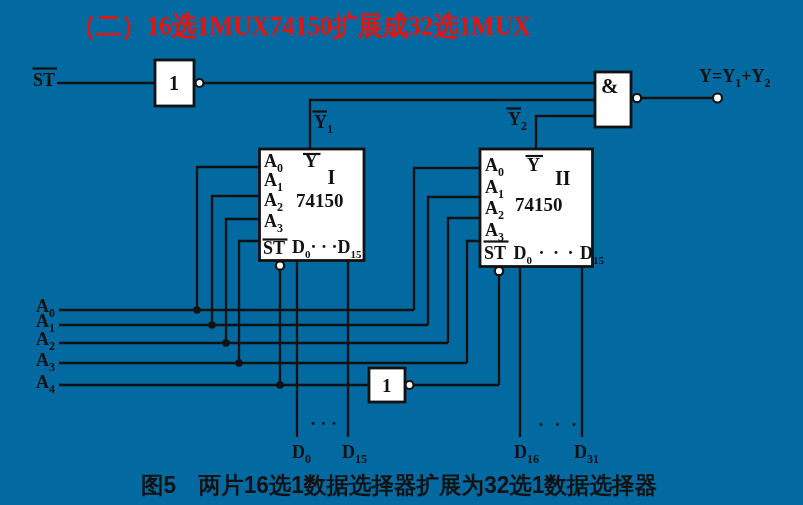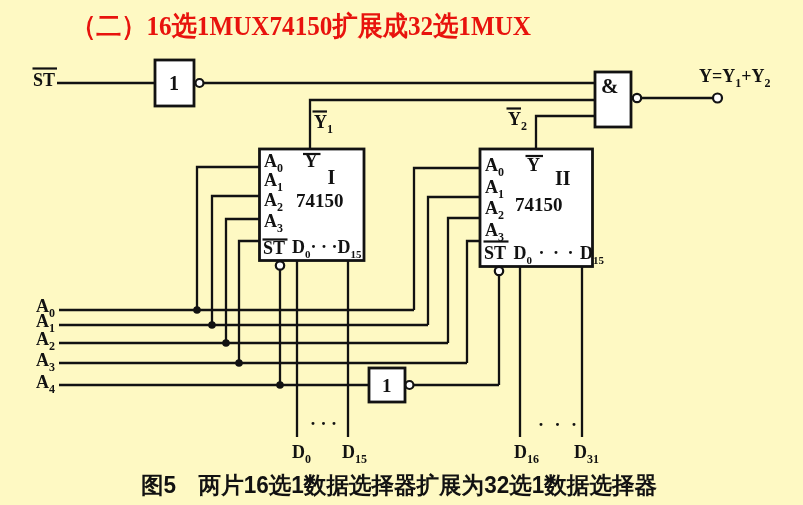--- a/index.html
+++ b/index.html
@@ -1,16 +1,16 @@
 <!DOCTYPE html>
 <html><head>
 <meta charset="utf-8">
 <style>
   html,body{margin:0;padding:0;background:#ffffff;}
-  .page{position:relative;width:803px;height:505px;background:#fef9c3;overflow:hidden;}
+  .page{position:relative;width:803px;height:505px;background:#0369a1;overflow:hidden;}
   svg{display:block;}
   text{font-family:"Liberation Serif","DejaVu Serif",serif;font-weight:bold;}
   .wire{stroke:#121212;stroke-width:2.3;fill:none;}
   .boxline{stroke:#121212;stroke-width:2.8;fill:#ffffff;}
   .bubble{stroke:#121212;stroke-width:2.2;fill:#ffffff;}
   .dot{fill:#121212;stroke:none;}
   .bar{stroke:#121212;stroke-width:2.2;}
   .caption-font{font-family:"Liberation Sans","DejaVu Sans",sans-serif;}
 </style>
 </head>

